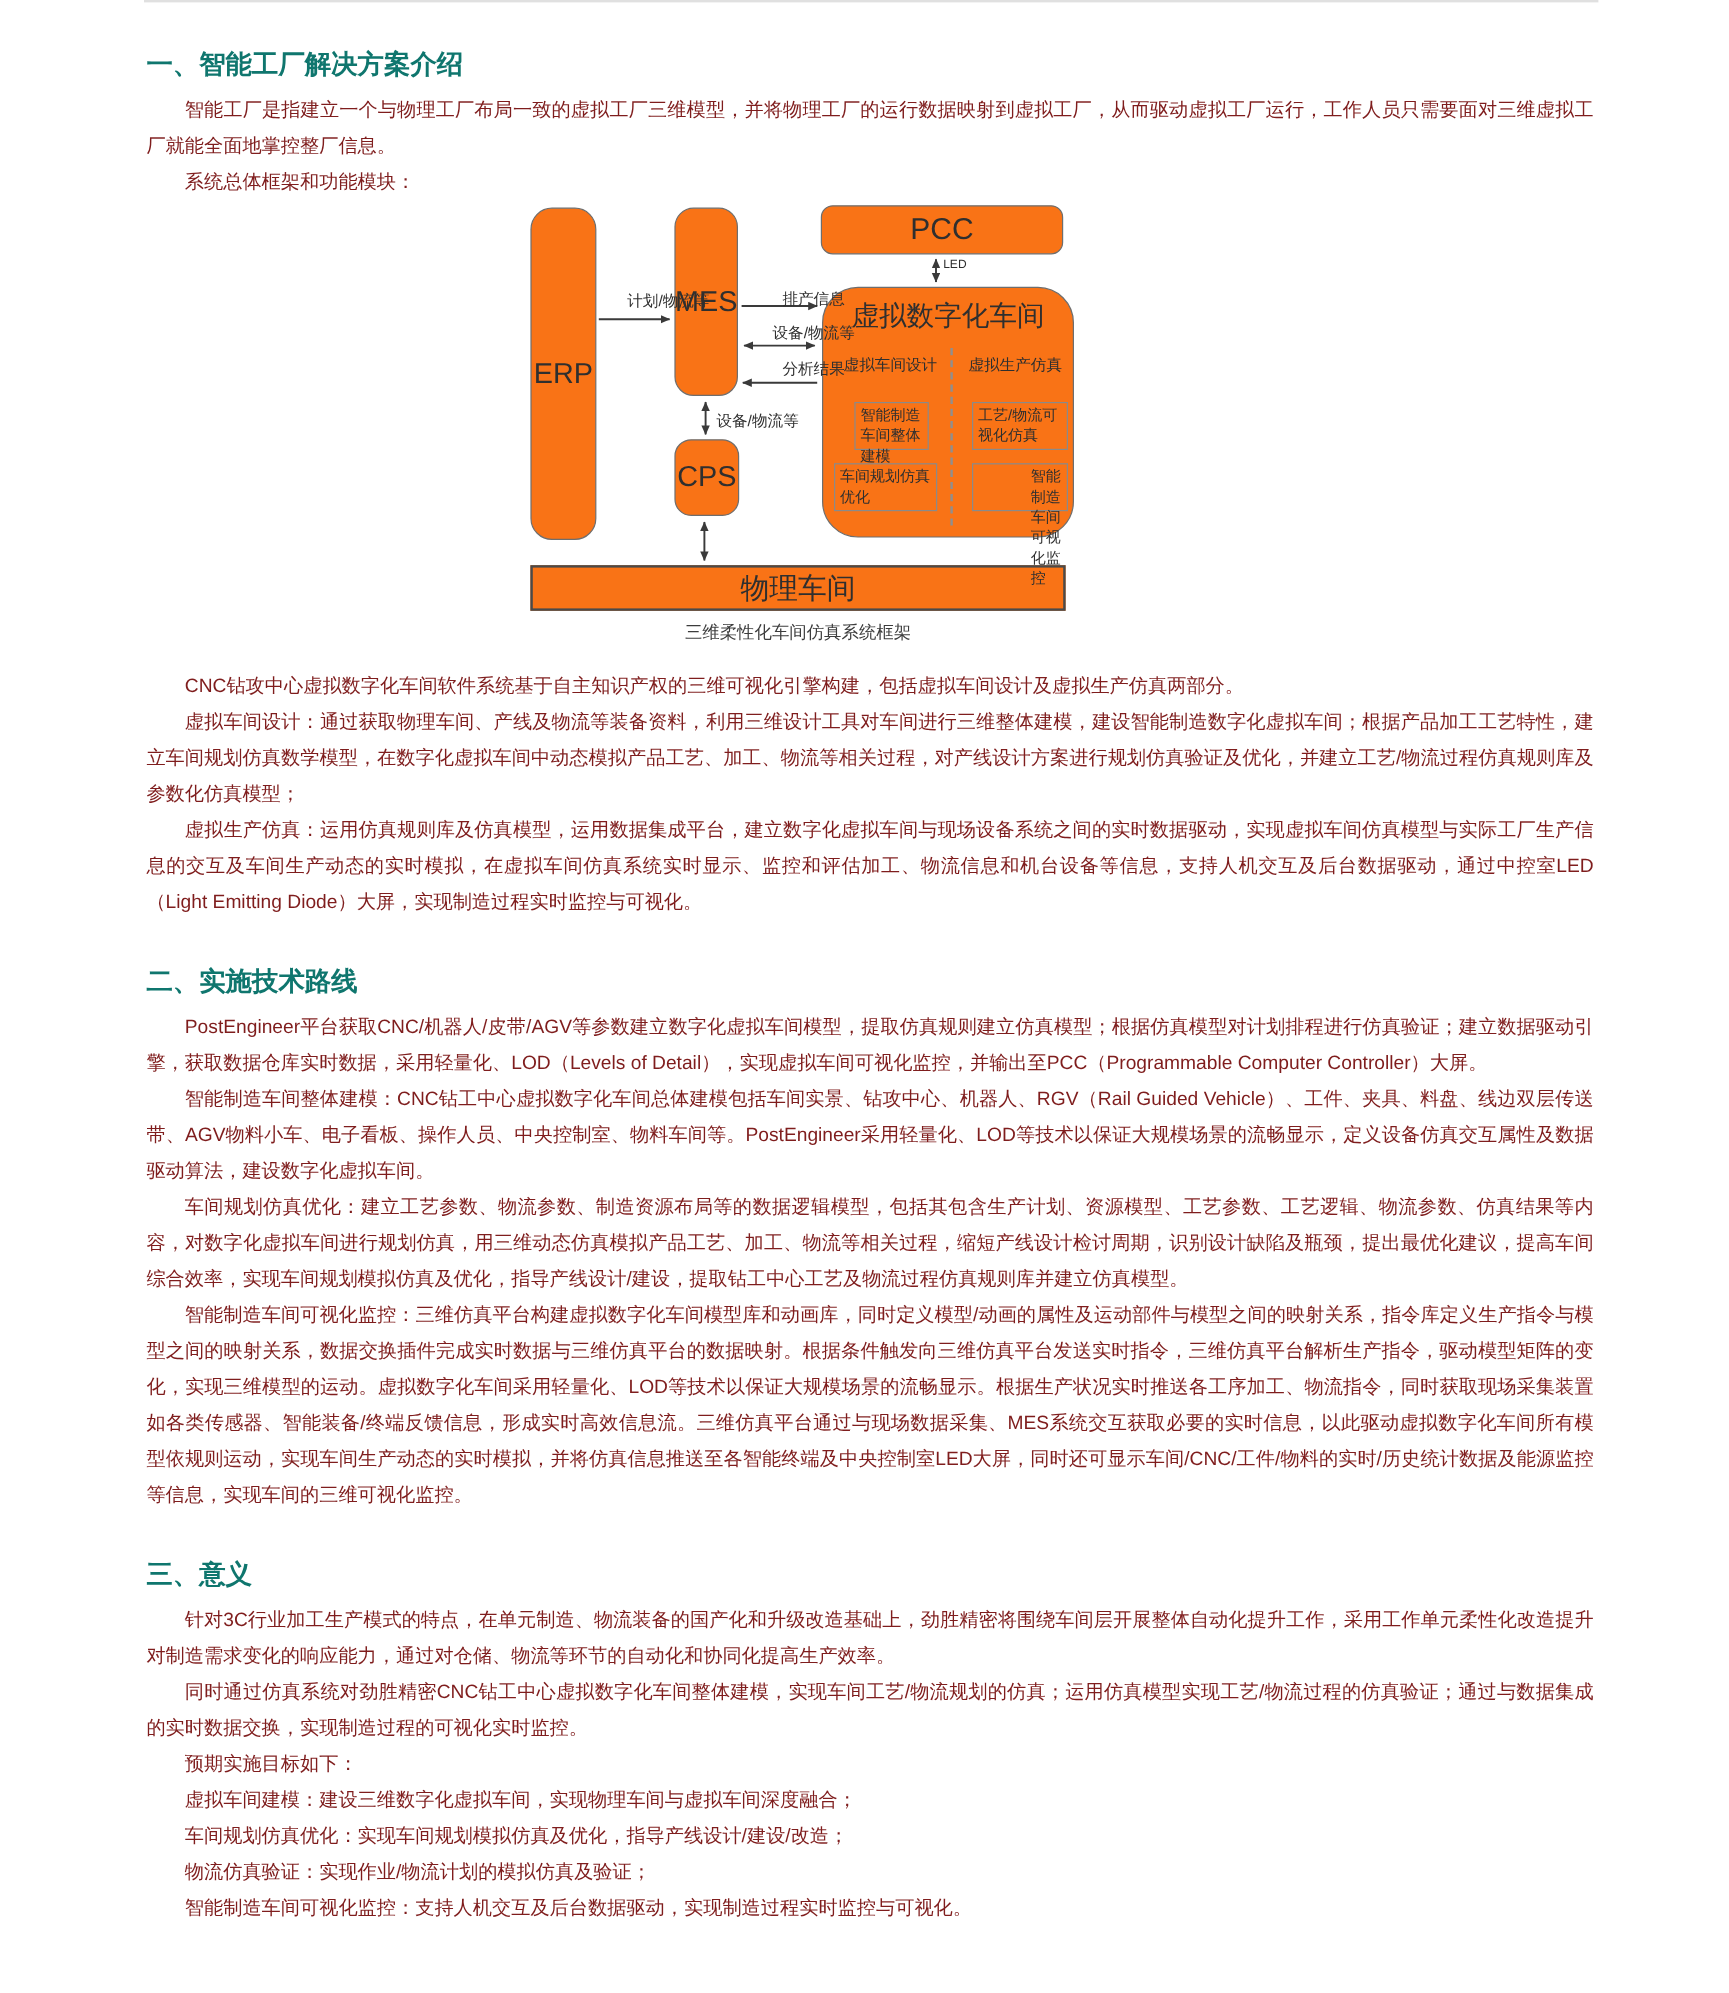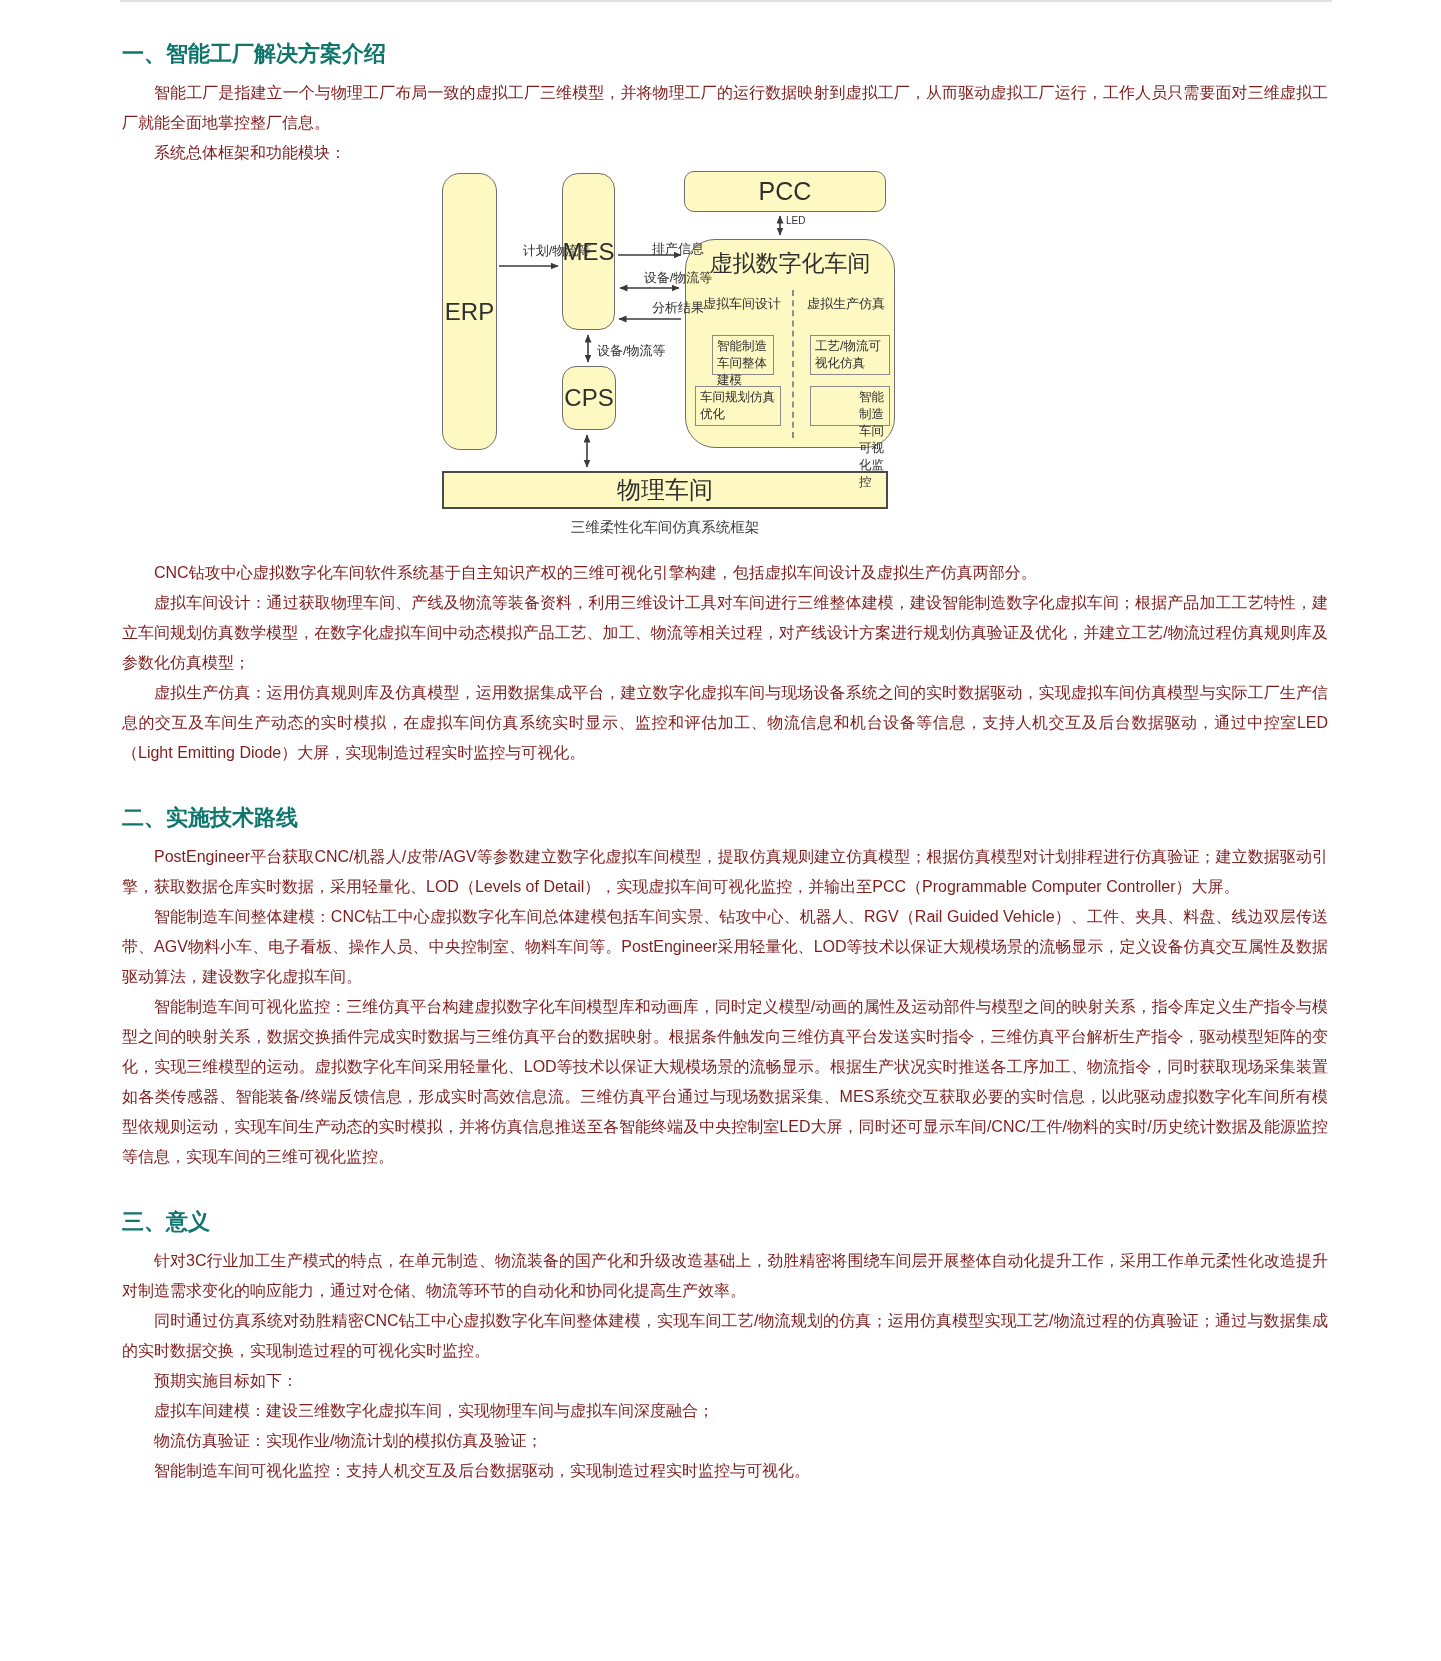--- a/index.html
+++ b/index.html
@@ -46,21 +46,21 @@
     color: #7f1d1d;
   }
   
   .diagram {
     position: relative;
     height: 400px;
     margin-top: -10px;
   }
   .node {
     position: absolute;
-    background: #fef9c3;
+    background: #f97316;
     border: 1.5px solid #6e6e6e;
     display: flex;
     align-items: center;
     justify-content: center;
     color: #2f2f2f;
     box-sizing: border-box;
     text-indent: 0;
   }
   .node-erp  { left: 320px; top: 15px;  width: 55px;  height: 277px; font-size: 24px; border-radius: 18px; }
   .node-mes  { left: 440px; top: 15px;  width: 53px;  height: 157px; font-size: 24px; border-radius: 16px; }
@@ -200,24 +200,26 @@
       <div class="diagram-caption">三维柔性化车间仿真系统框架</div>
     </div>
 
     <p class="body">CNC钻攻中心虚拟数字化车间软件系统基于自主知识产权的三维可视化引擎构建，包括虚拟车间设计及虚拟生产仿真两部分。</p>
     <p class="body">虚拟车间设计：通过获取物理车间、产线及物流等装备资料，利用三维设计工具对车间进行三维整体建模，建设智能制造数字化虚拟车间；根据产品加工工艺特性，建立车间规划仿真数学模型，在数字化虚拟车间中动态模拟产品工艺、加工、物流等相关过程，对产线设计方案进行规划仿真验证及优化，并建立工艺/物流过程仿真规则库及参数化仿真模型；</p>
     <p class="body">虚拟生产仿真：运用仿真规则库及仿真模型，运用数据集成平台，建立数字化虚拟车间与现场设备系统之间的实时数据驱动，实现虚拟车间仿真模型与实际工厂生产信息的交互及车间生产动态的实时模拟，在虚拟车间仿真系统实时显示、监控和评估加工、物流信息和机台设备等信息，支持人机交互及后台数据驱动，通过中控室LED（Light Emitting Diode）大屏，实现制造过程实时监控与可视化。</p>
 
     <h2 class="sec">二、实施技术路线</h2>
     <p class="body">PostEngineer平台获取CNC/机器人/皮带/AGV等参数建立数字化虚拟车间模型，提取仿真规则建立仿真模型；根据仿真模型对计划排程进行仿真验证；建立数据驱动引擎，获取数据仓库实时数据，采用轻量化、LOD（Levels of Detail），实现虚拟车间可视化监控，并输出至PCC（Programmable Computer Controller）大屏。</p>
     <p class="body">智能制造车间整体建模：CNC钻工中心虚拟数字化车间总体建模包括车间实景、钻攻中心、机器人、RGV（Rail Guided Vehicle）、工件、夹具、料盘、线边双层传送带、AGV物料小车、电子看板、操作人员、中央控制室、物料车间等。PostEngineer采用轻量化、LOD等技术以保证大规模场景的流畅显示，定义设备仿真交互属性及数据驱动算法，建设数字化虚拟车间。</p>
+    <p class="body">车间规划仿真优化：建立工艺参数、物流参数、制造资源布局等的数据逻辑模型，包括其包含生产计划、资源模型、工艺参数、工艺逻辑、物流参数、仿真结果等内容，对数字化虚拟车间进行规划仿真，用三维动态仿真模拟产品工艺、加工、物流等相关过程，缩短产线设计检讨周期，识别设计缺陷及瓶颈，提出最优化建议，提高车间综合效率，实现车间规划模拟仿真及优化，指导产线设计/建设，提取钻工中心工艺及物流过程仿真规则库并建立仿真模型。</p>
     <p class="body">智能制造车间可视化监控：三维仿真平台构建虚拟数字化车间模型库和动画库，同时定义模型/动画的属性及运动部件与模型之间的映射关系，指令库定义生产指令与模型之间的映射关系，数据交换插件完成实时数据与三维仿真平台的数据映射。根据条件触发向三维仿真平台发送实时指令，三维仿真平台解析生产指令，驱动模型矩阵的变化，实现三维模型的运动。虚拟数字化车间采用轻量化、LOD等技术以保证大规模场景的流畅显示。根据生产状况实时推送各工序加工、物流指令，同时获取现场采集装置如各类传感器、智能装备/终端反馈信息，形成实时高效信息流。三维仿真平台通过与现场数据采集、MES系统交互获取必要的实时信息，以此驱动虚拟数字化车间所有模型依规则运动，实现车间生产动态的实时模拟，并将仿真信息推送至各智能终端及中央控制室LED大屏，同时还可显示车间/CNC/工件/物料的实时/历史统计数据及能源监控等信息，实现车间的三维可视化监控。</p>
 
     <h2 class="sec">三、意义</h2>
     <p class="body">针对3C行业加工生产模式的特点，在单元制造、物流装备的国产化和升级改造基础上，劲胜精密将围绕车间层开展整体自动化提升工作，采用工作单元柔性化改造提升对制造需求变化的响应能力，通过对仓储、物流等环节的自动化和协同化提高生产效率。</p>
     <p class="body">同时通过仿真系统对劲胜精密CNC钻工中心虚拟数字化车间整体建模，实现车间工艺/物流规划的仿真；运用仿真模型实现工艺/物流过程的仿真验证；通过与数据集成的实时数据交换，实现制造过程的可视化实时监控。</p>
     <p class="body">预期实施目标如下：</p>
     <p class="body">虚拟车间建模：建设三维数字化虚拟车间，实现物理车间与虚拟车间深度融合；</p>
+    <p class="body">车间规划仿真优化：实现车间规划模拟仿真及优化，指导产线设计/建设/改造；</p>
     <p class="body">物流仿真验证：实现作业/物流计划的模拟仿真及验证；</p>
     <p class="body">智能制造车间可视化监控：支持人机交互及后台数据驱动，实现制造过程实时监控与可视化。</p>
 
   </div>
 </div>
 
 </body></html>

